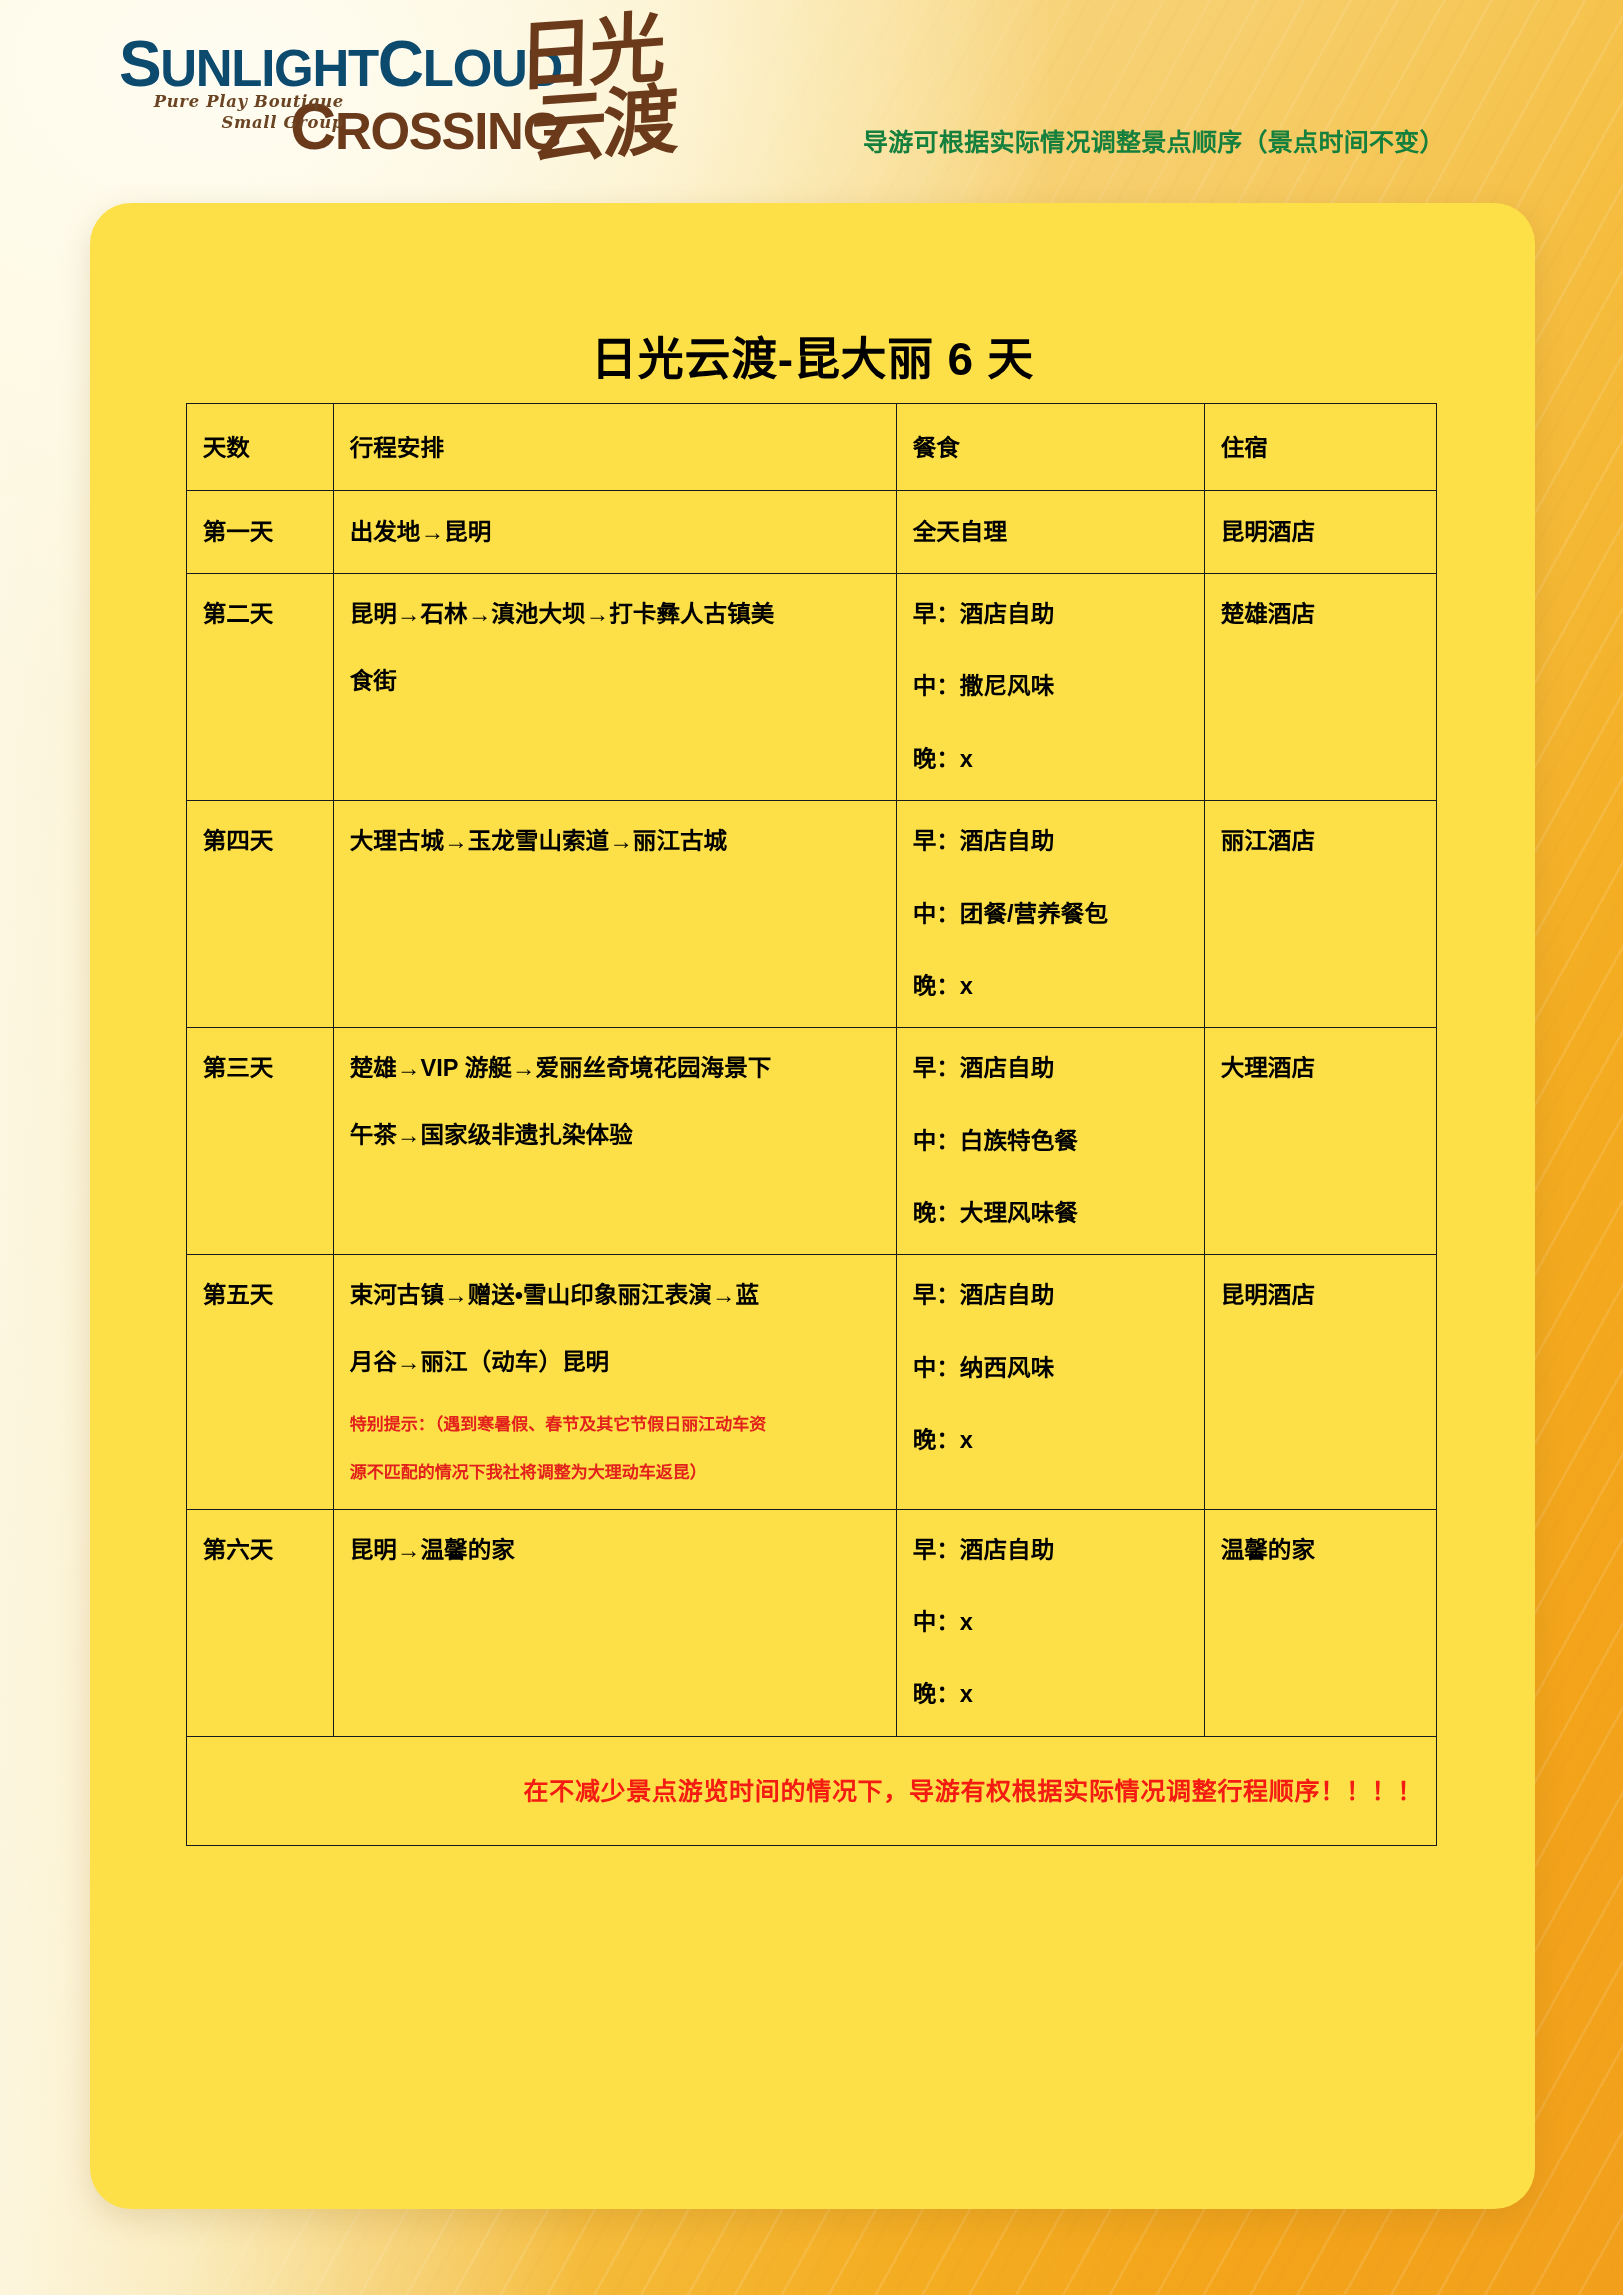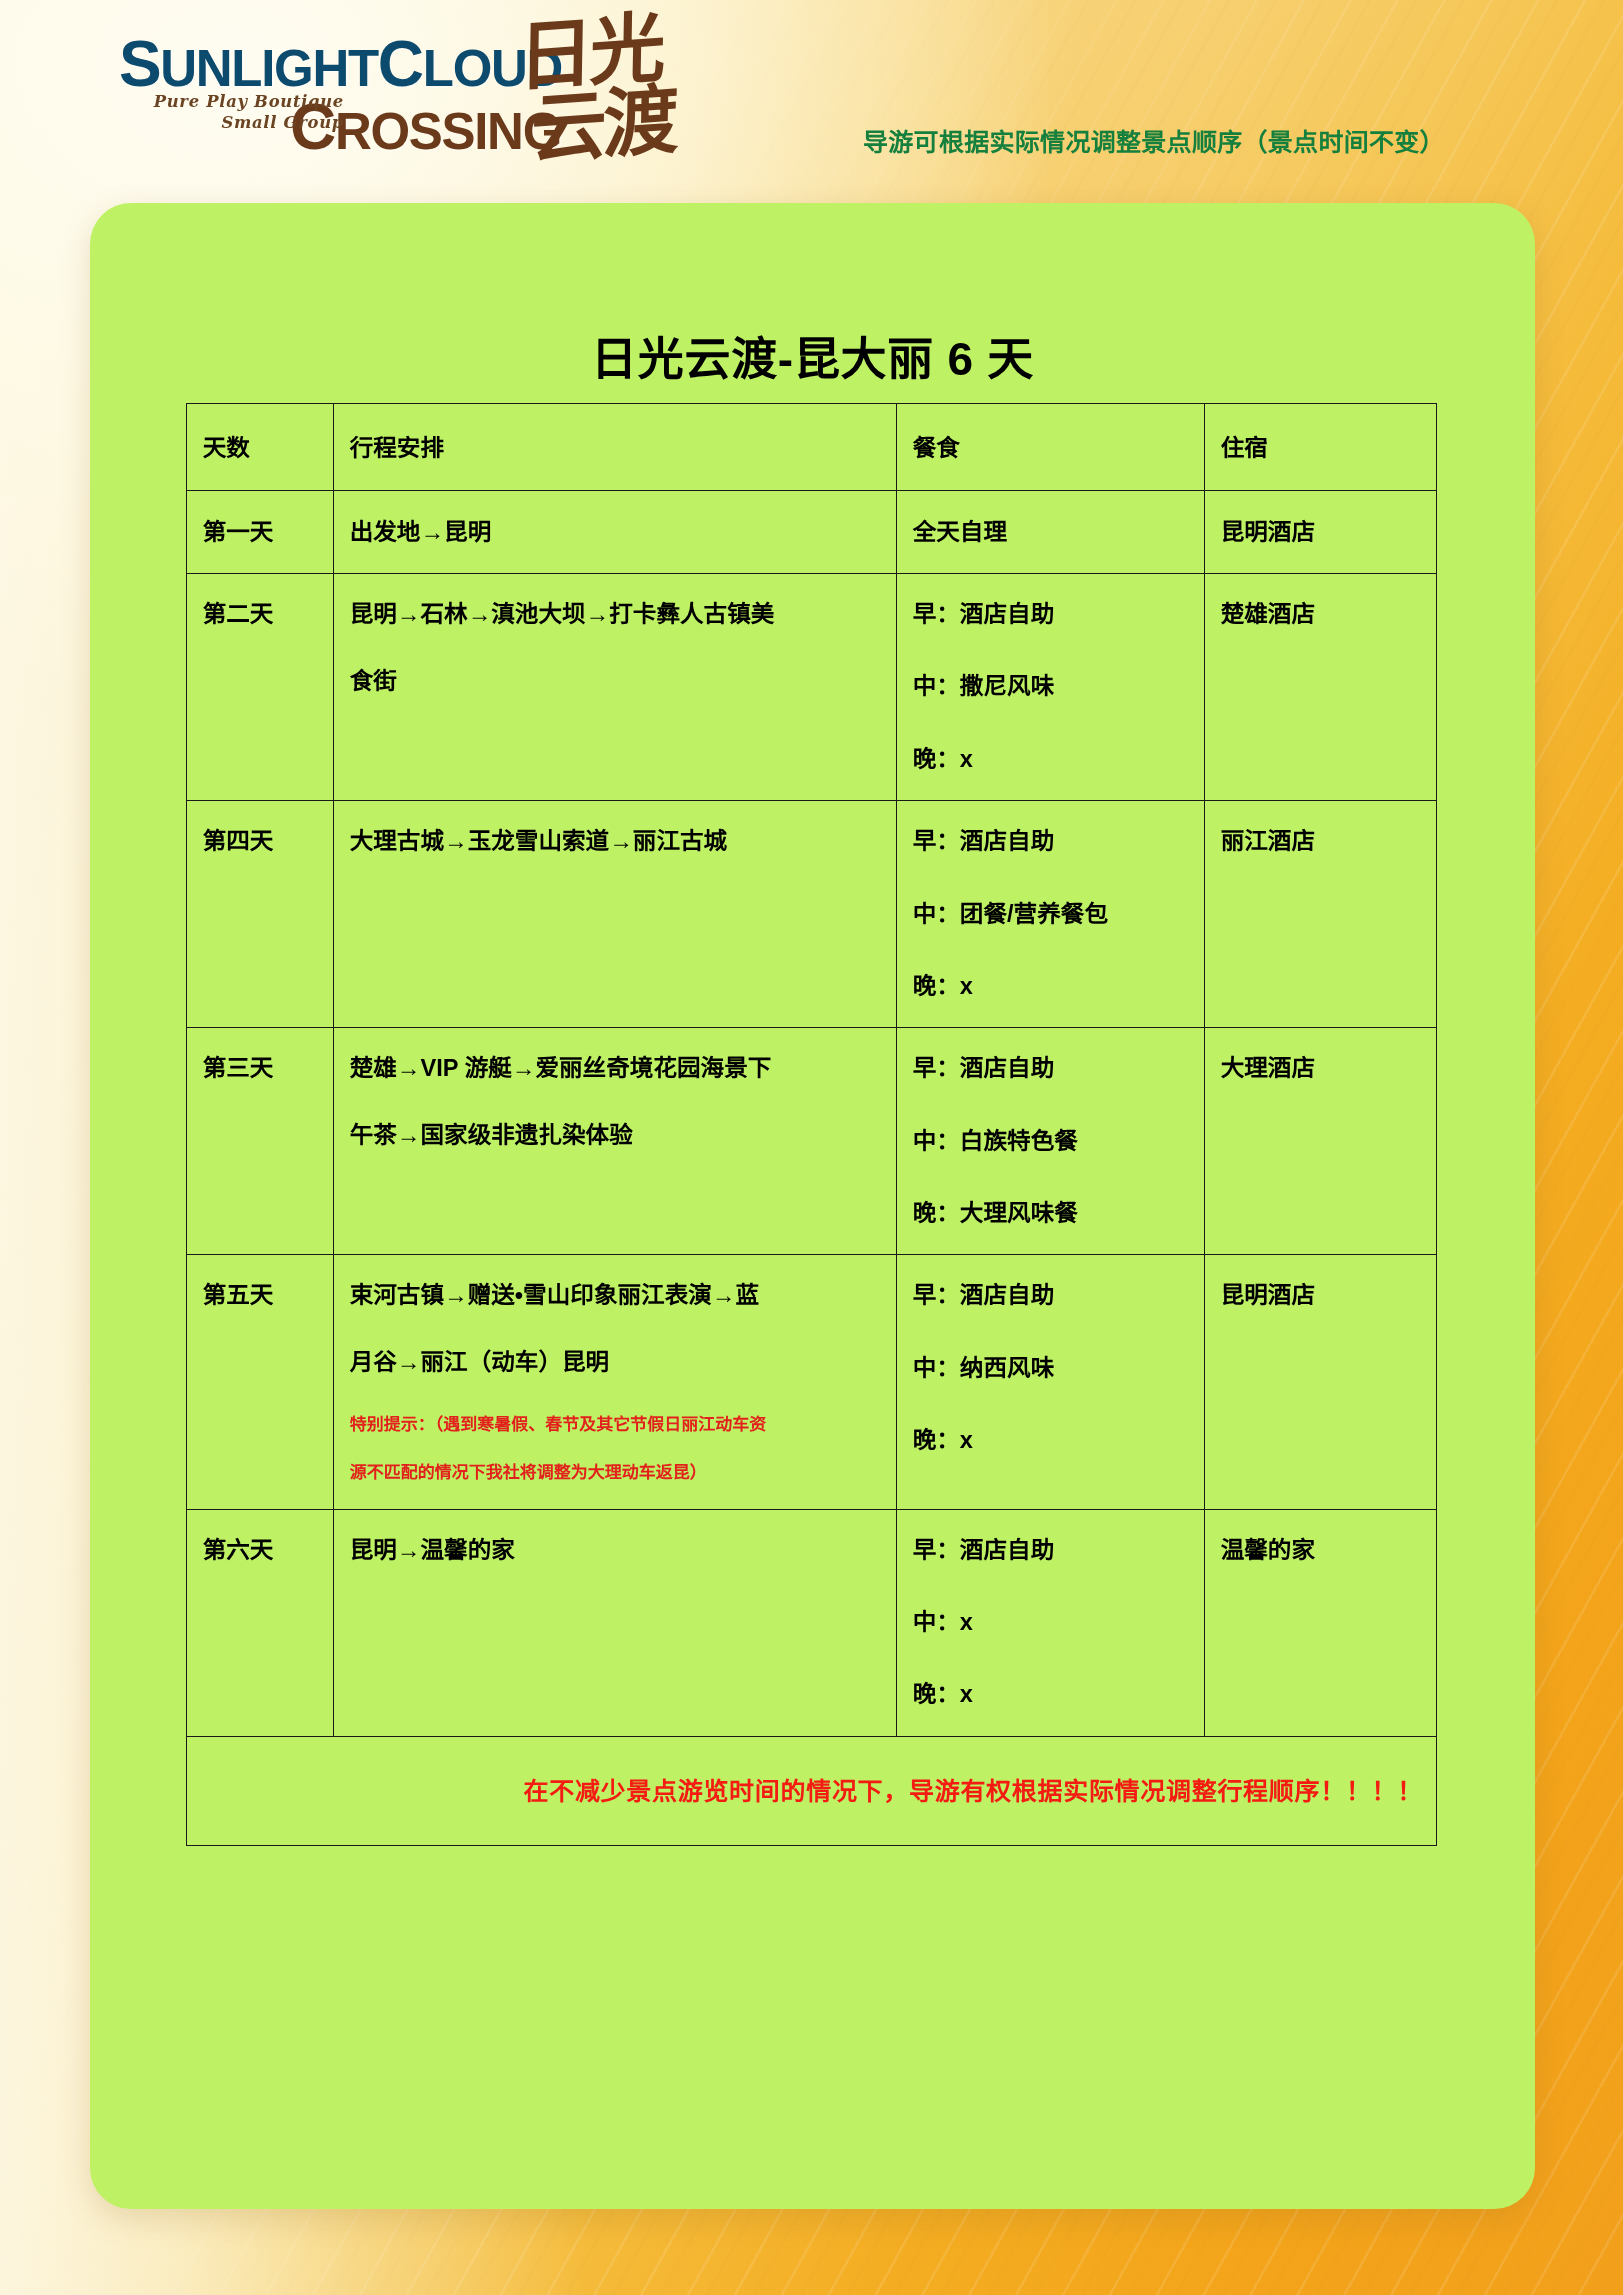--- a/index.html
+++ b/index.html
@@ -154,21 +154,21 @@
     color: #15803d;
     white-space: nowrap;
     letter-spacing: 0.3px;
   }
 
   
   .card {
     position: absolute;
     left: 90px; top: 203px;
     width: 1445px; height: 2006px;
-    background: #bef264;
+    background: #fde047;
     border-radius: 41px;
     box-shadow: 0 9.2px 30px rgba(150,110,40,0.20);
   }
 
   .doc-title {
     position: absolute;
     left: 0; top: 119px;
     width: 1445px;
     text-align: center;
     font-family: "Liberation Sans", "DejaVu Sans", sans-serif;

